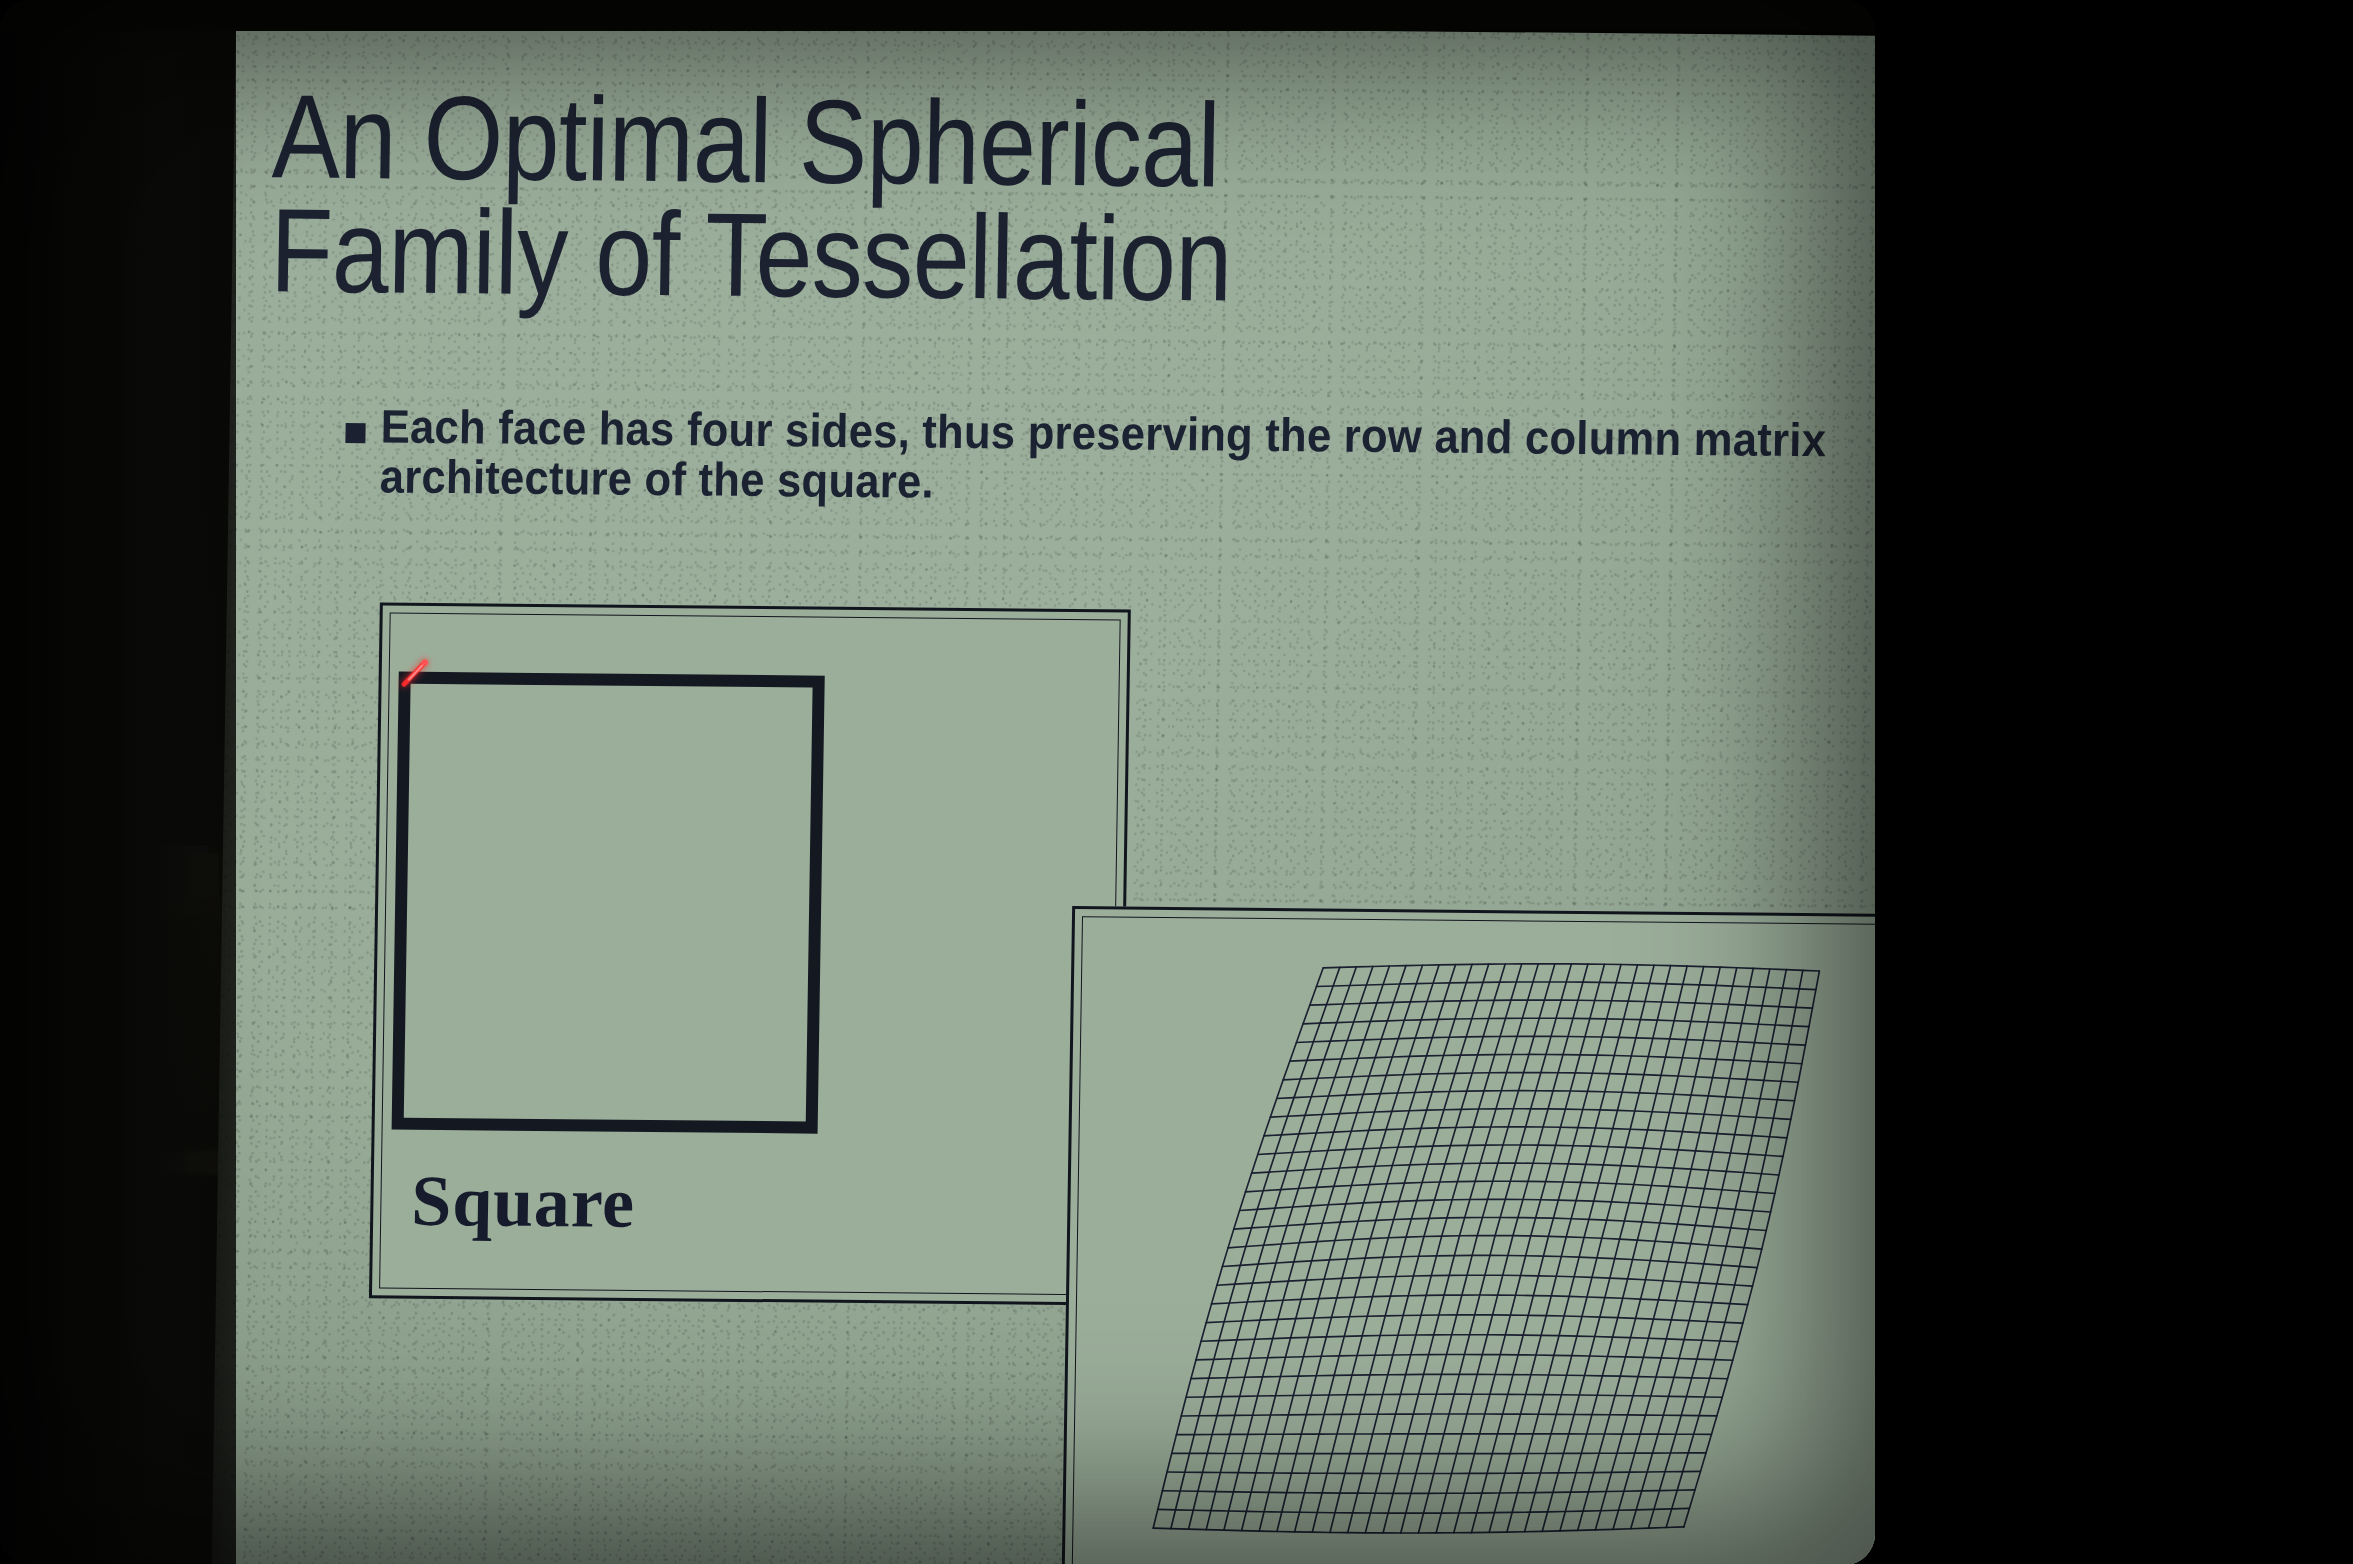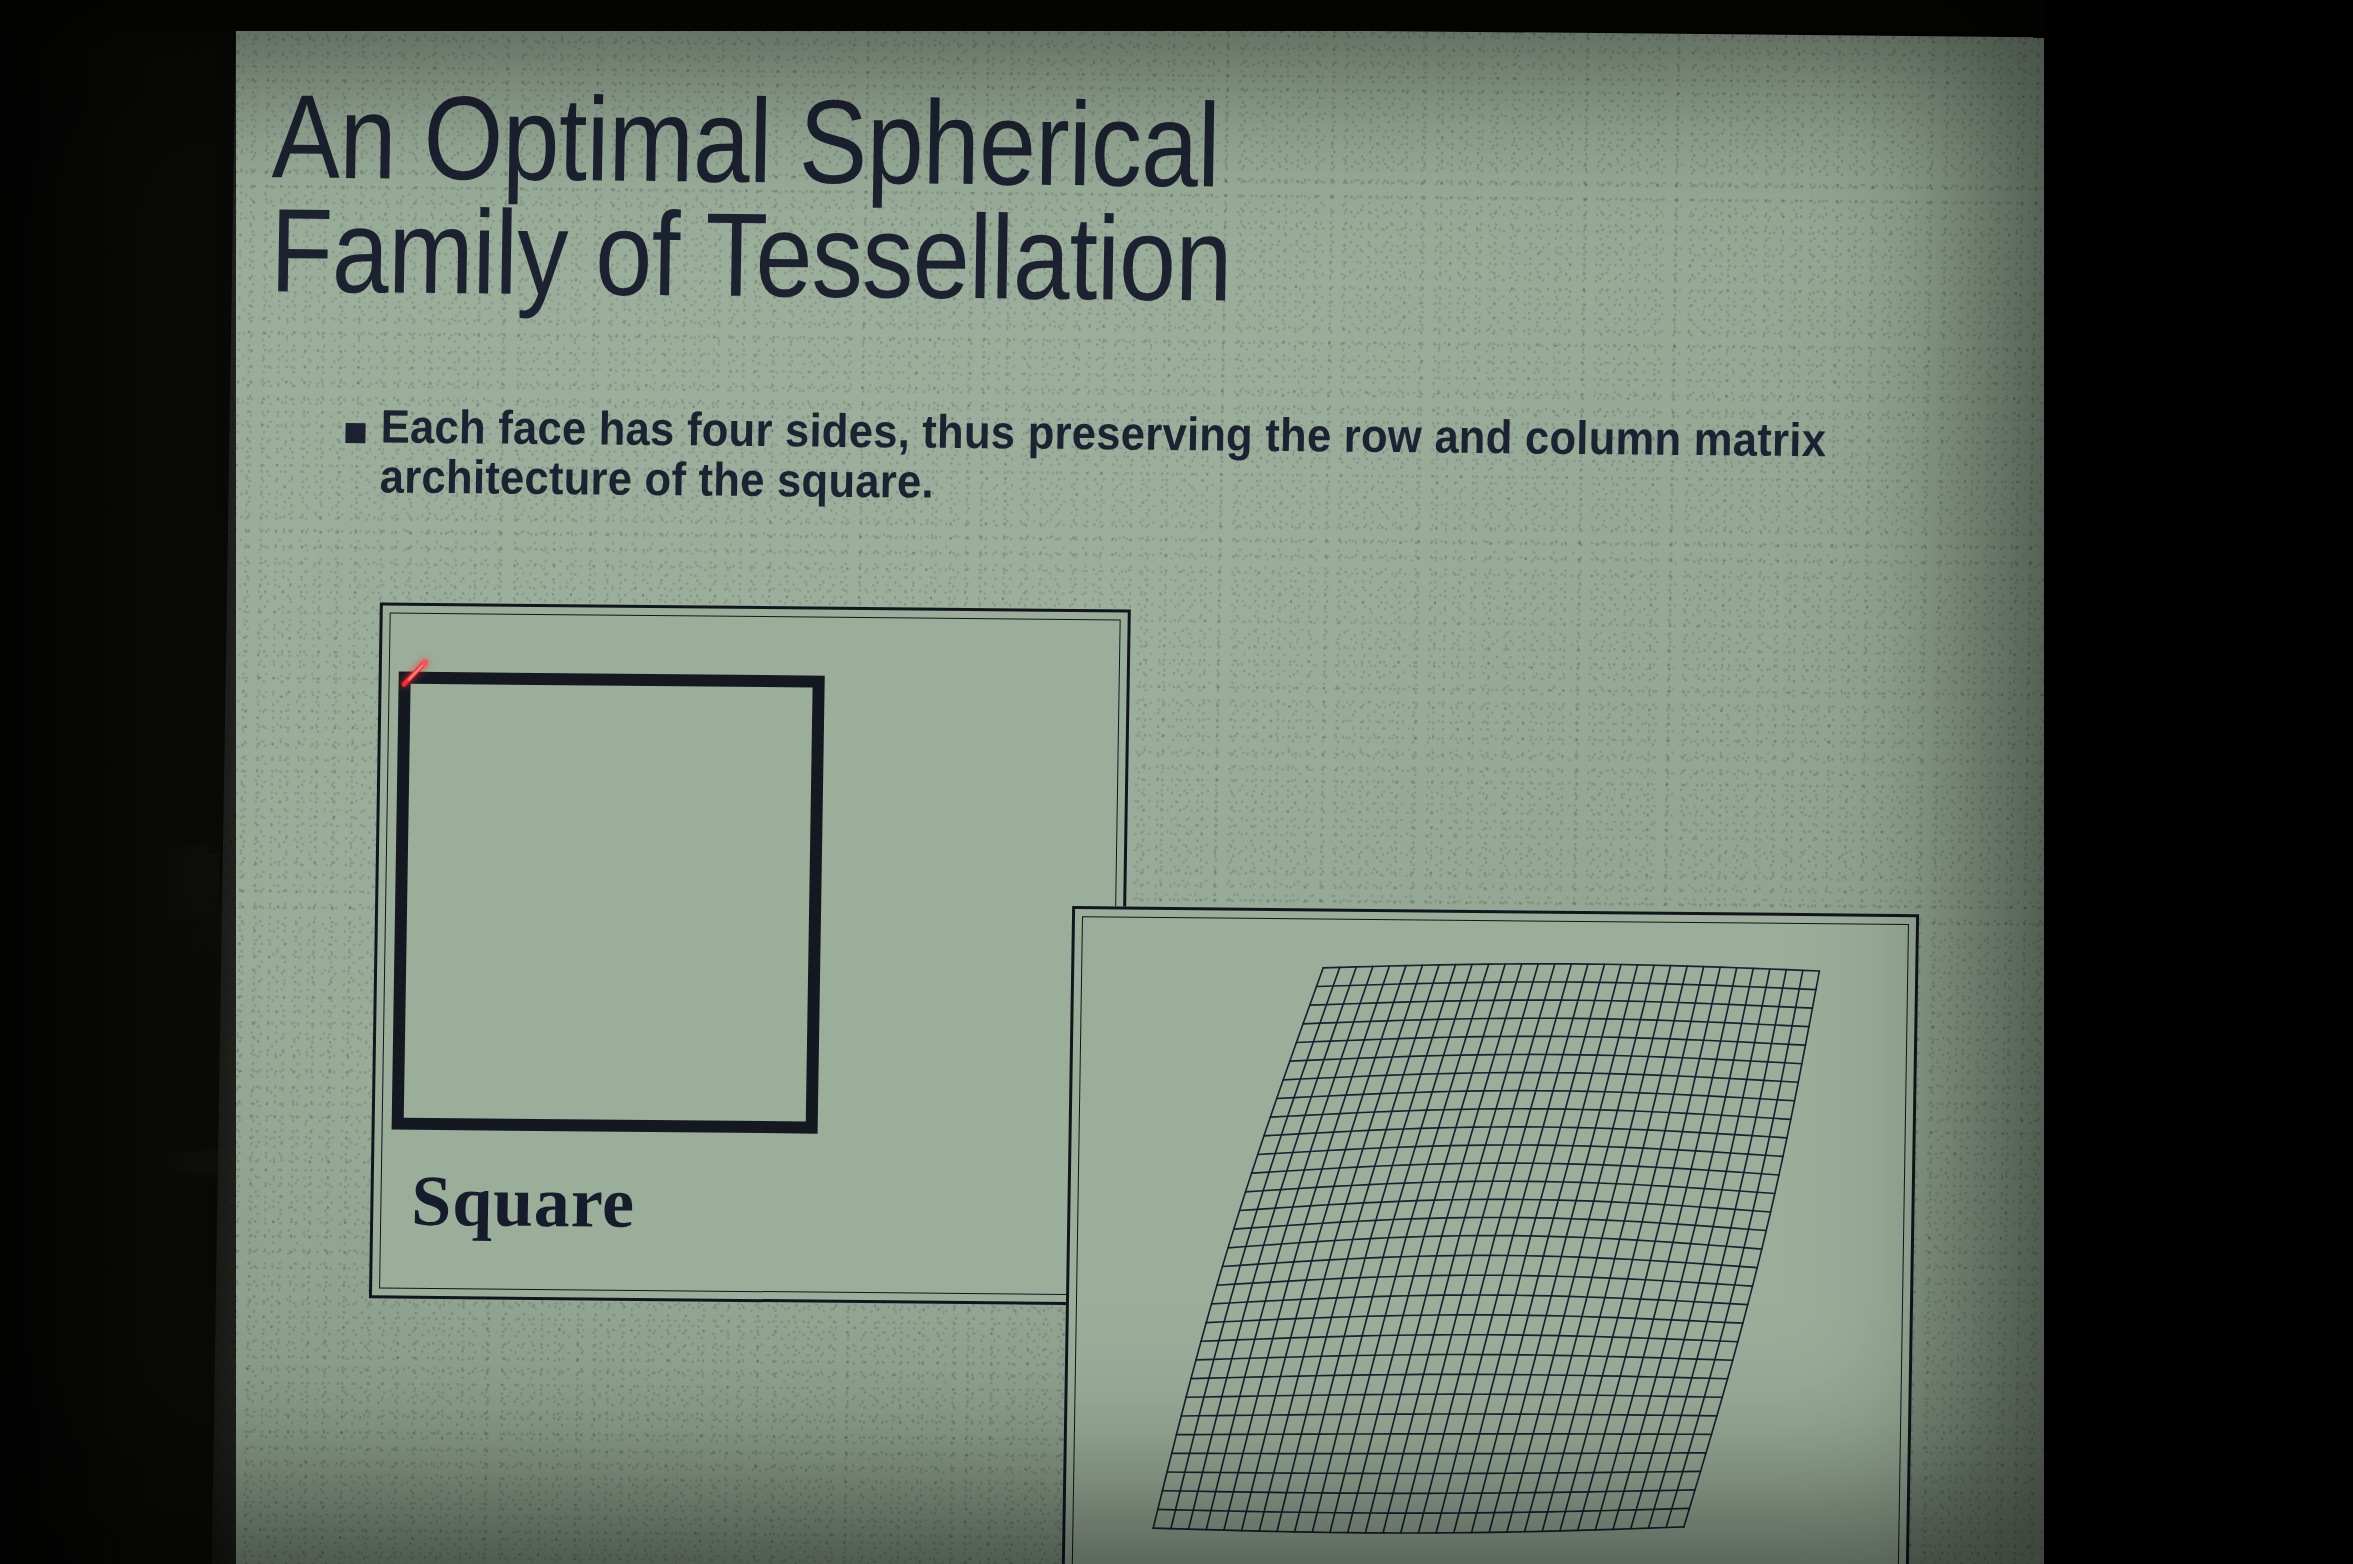--- a/index.html
+++ b/index.html
@@ -4,22 +4,23 @@
 <title>Projected Slide Photo</title>
 <style>
   html,body{margin:0;padding:0;background:#000;}
   body{
     width:2354px;height:1565px;overflow:hidden;position:relative;
     font-family:"Liberation Sans", sans-serif;
   }
 
   
   #photo{
-    position:absolute;inset:0;width:2044px;height:1565px;overflow:hidden;
+    position:absolute;inset:0;width:1875px;height:1565px;overflow:hidden;
     background:#070705;
+    border-radius:31px;
   }
   .room-dark{
     position:absolute;background:#0a0a07;
   }
   
   .backdrop-top{
     left:0;top:0;width:2354px;height:1565px;
     background:
       radial-gradient(ellipse 1095px 704px at 235px 1174px, #1a1710 0%, #0d0b08 45%, #060604 100%),
       linear-gradient(180deg,#0b0b09 0%,#0a0a08 100%);

